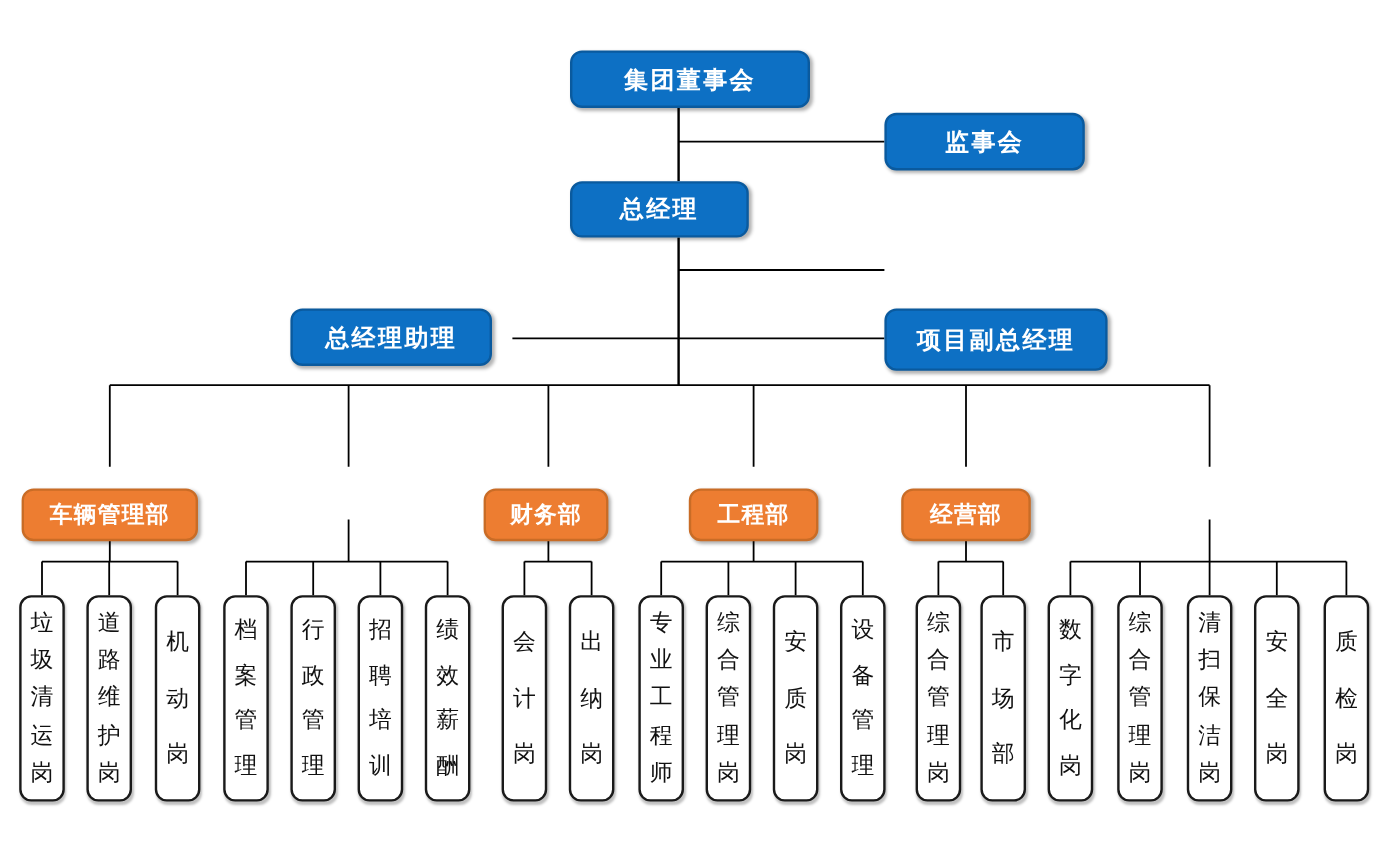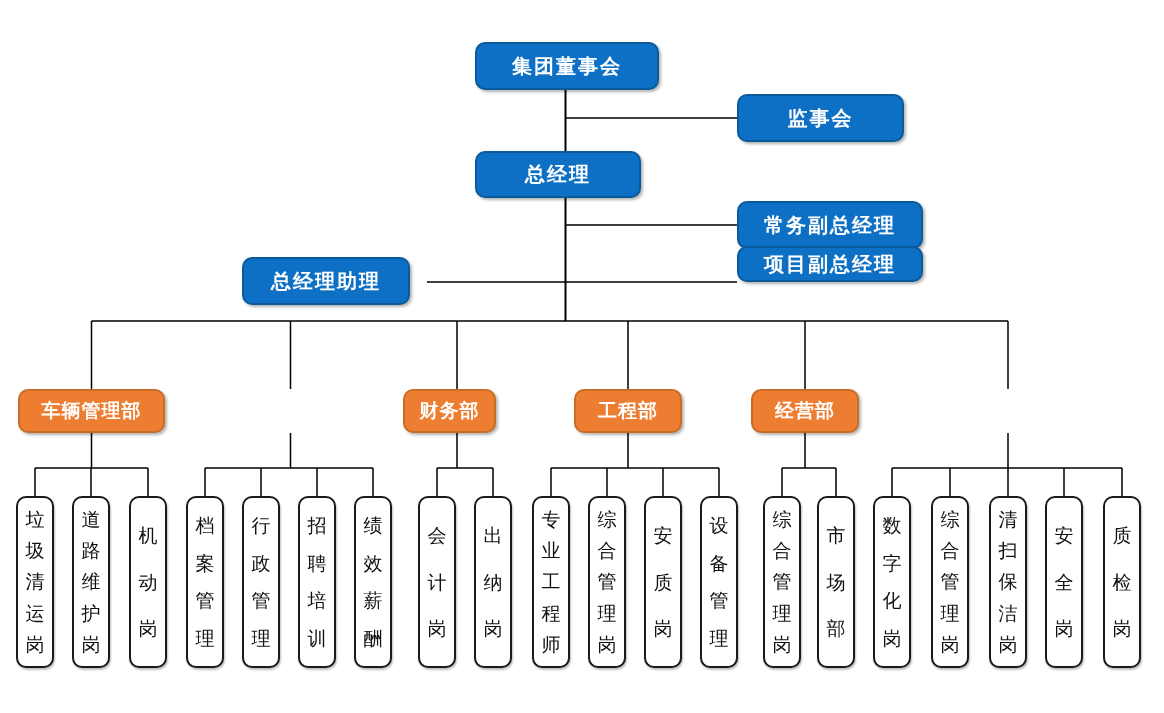--- a/index.html
+++ b/index.html
@@ -19,21 +19,21 @@
     position:absolute; box-sizing:border-box;
     display:flex; align-items:center; justify-content:center;
     border-radius:10px; text-align:center;
   }
   .exec{
     background:var(--executive-fill); border:2px solid var(--executive-border);
     color:var(--text-on-color); font-size:20px; font-weight:bold; letter-spacing:2px;
     box-shadow:2px 2px 3px rgba(0,0,0,0.3);
   }
   .dept{
-    top:389px; height:44px;
+    top:407px; height:44px;
     background:var(--department-fill); border:2px solid var(--department-border);
     color:var(--text-on-color); font-size:19px; font-weight:bold; letter-spacing:1px;
     box-shadow:2px 2px 3px rgba(0,0,0,0.3);
     text-align:right;
   }
   .pos{
     top:496px; width:38px; height:172px;
     background:var(--position-fill); border:2px solid var(--position-border);
     color:var(--text-on-white); font-size:19px;
     display:flex; flex-direction:column; justify-content:space-evenly; align-items:center;
@@ -55,29 +55,28 @@
     <path fill="none" stroke-width="1.5" style="stroke:var(--connector,#000)" d="M91.5 321 H1008 M91.5 321 V389 M290.5 321 V389 M457 321 V389 M628 321 V389 M805 321 V389 M1008 321 V389"></path>
 
     <path fill="none" stroke-width="1.5" style="stroke:var(--connector,#000)" d="M91.5 433 V468 M35 468 H148 M35 468 V496 M91 468 V496 M148 468 V496"></path>
     <path fill="none" stroke-width="1.5" style="stroke:var(--connector,#000)" d="M290.5 433 V468 M205 468 H373 M205 468 V496 M261 468 V496 M317 468 V496 M373 468 V496"></path>
     <path fill="none" stroke-width="1.5" style="stroke:var(--connector,#000)" d="M457 433 V468 M437 468 H493 M437 468 V496 M493 468 V496"></path>
     <path fill="none" stroke-width="1.5" style="stroke:var(--connector,#000)" d="M628 433 V468 M551 468 H719 M551 468 V496 M607 468 V496 M663 468 V496 M719 468 V496"></path>
     <path fill="none" stroke-width="1.5" style="stroke:var(--connector,#000)" d="M805 433 V468 M782 468 H836 M782 468 V496 M836 468 V496"></path>
     <path fill="none" stroke-width="1.5" style="stroke:var(--connector,#000)" d="M1008 433 V468 M892 468 H1122 M892 468 V496 M950 468 V496 M1008 468 V496 M1064 468 V496 M1122 468 V496"></path>
   </svg>
 
-  <div class="node exec" style="left:475px;top:42px;width:184px;height:48px">集团董事会</div>
+  <div class="node exec" style="left:475px;top:42px;width:200px;height:48px">集团董事会</div>
   <div class="node exec" style="left:737px;top:94px;width:167px;height:48px">监事会</div>
-  <div class="node exec" style="left:475px;top:151px;width:166px;height:47px">总经理</div>
-  <div class="node exec" style="left:737px;top:201px;width:186px;height:48px">常务副总经理</div>
+  <div class="node exec" style="left:475px;top:151px;width:149px;height:47px">总经理</div>
   <div class="node exec" style="left:242px;top:257px;width:168px;height:48px">总经理助理</div>
-  <div class="node exec" style="left:737px;top:246px;width:186px;height:36px">项目副总经理</div>
+  <div class="node exec" style="left:737px;top:257px;width:186px;height:52px">项目副总经理</div>
 
   <div class="node dept" style="left:18px;width:147px">车辆管理部</div>
-  <div class="node dept" style="left:403px;width:93px">财务部</div>
+  <div class="node dept" style="left:403px;width:104px">财务部</div>
   <div class="node dept" style="left:574px;width:108px">工程部</div>
   <div class="node dept" style="left:751px;width:108px">经营部</div>
 
   <div class="node pos" style="left:16px">
       <span>垃</span>
       <span>圾</span>
       <span>清</span>
       <span>运</span>
       <span>岗</span>
     </div>

